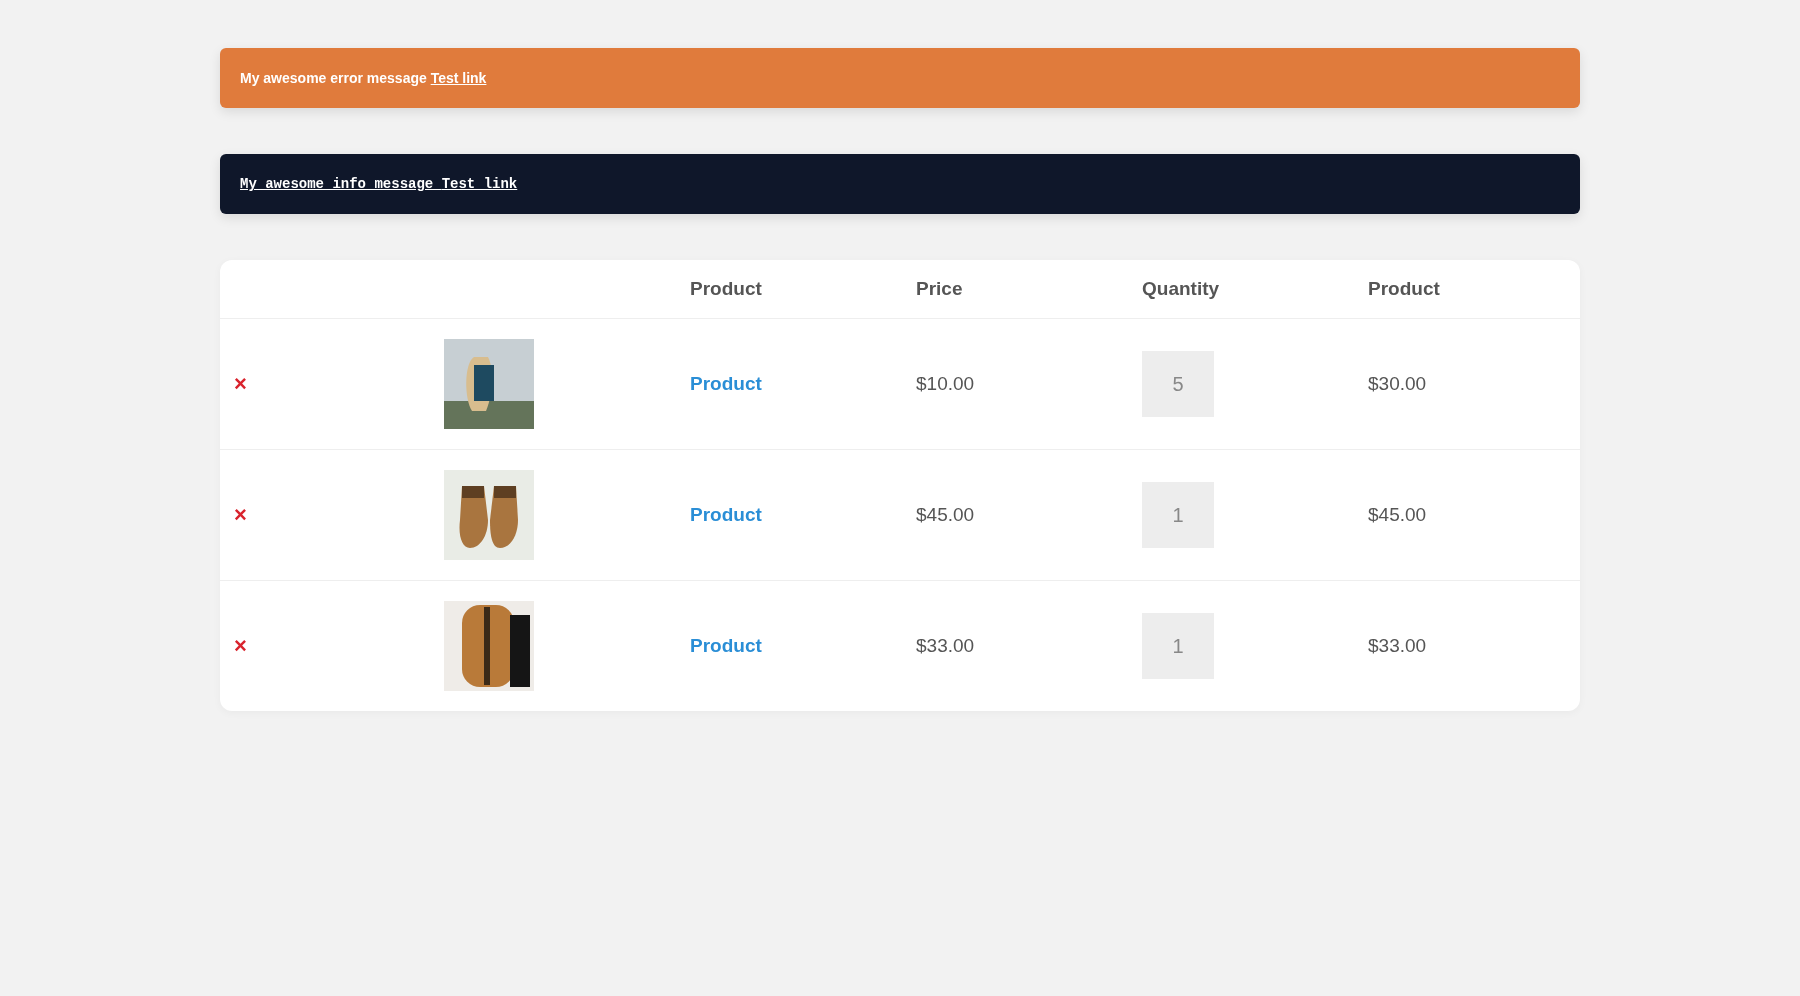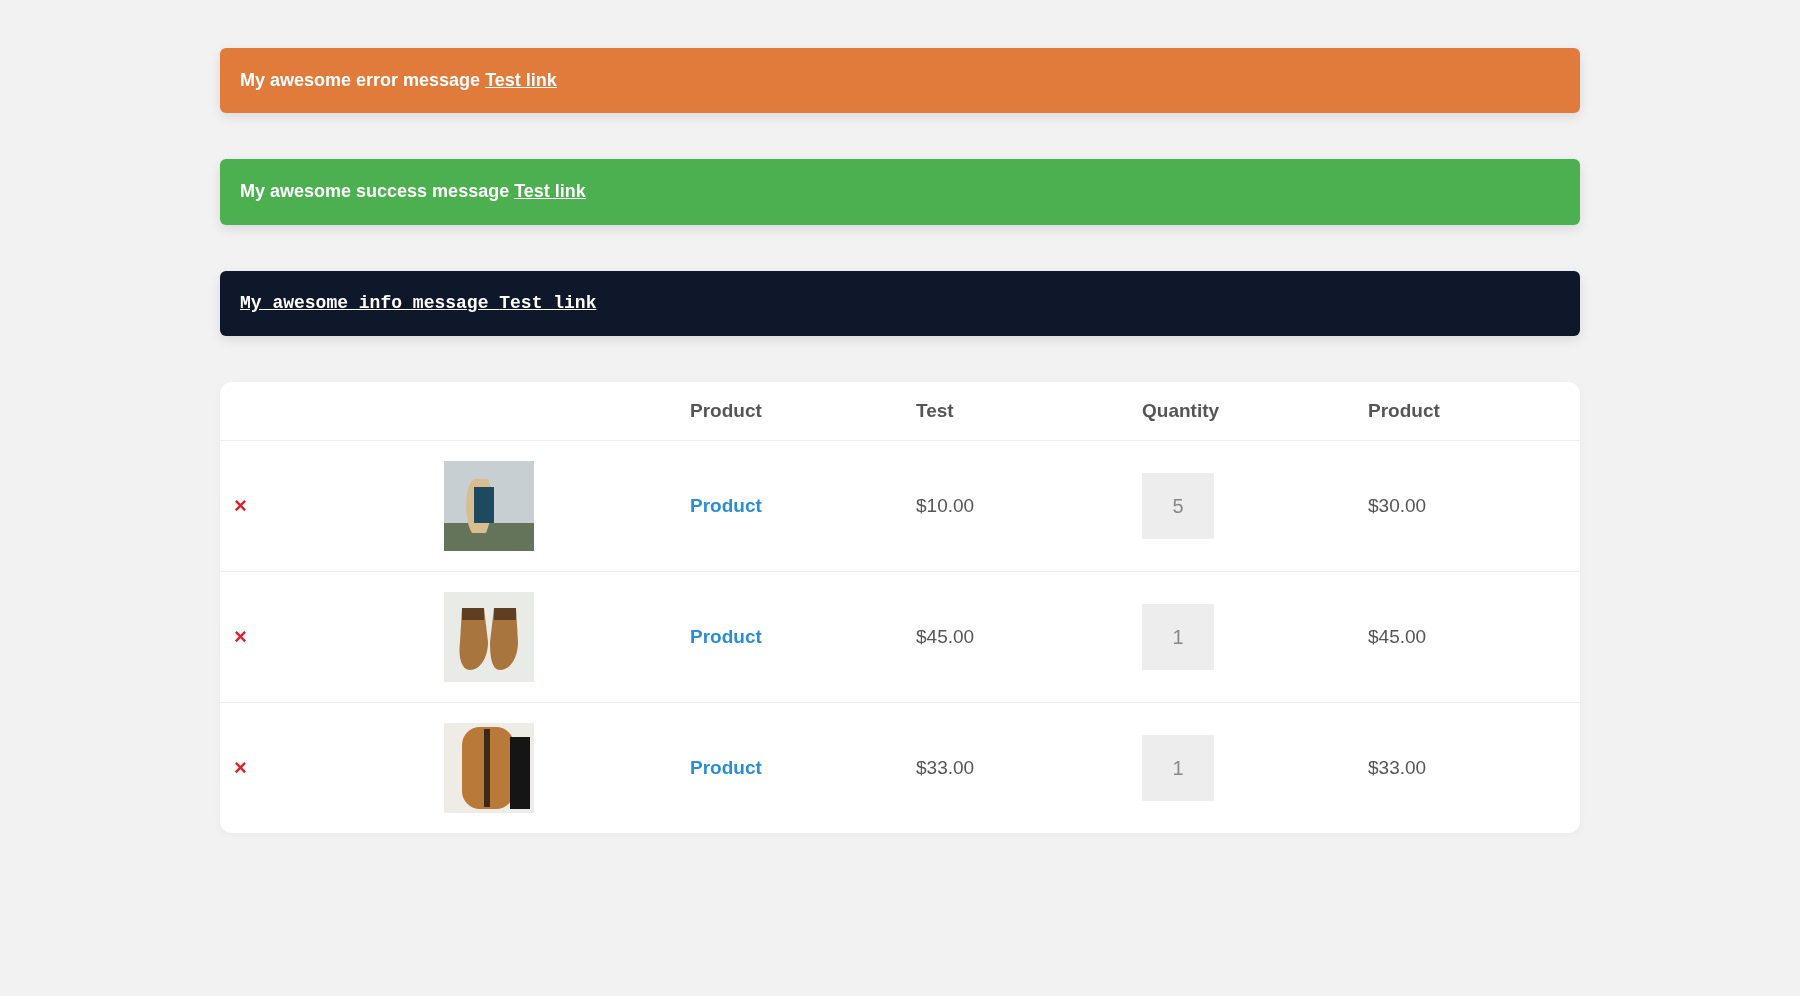--- a/index.html
+++ b/index.html
@@ -12,21 +12,21 @@
   }
   .container {
     width: 1360px;
     margin: 0 auto;
   }
   .notice {
     border-radius: 6px;
     padding: 21px 20px;
     color: #fff;
     font-weight: 700;
-    font-size: 18px;
+    font-size: 14px;
     line-height: 1.3;
     margin-bottom: 46px;
     box-shadow: 0 4px 12px rgba(0,0,0,0.10);
   }
   .notice a { color: #fff; text-decoration: underline; }
   .notice-error   { background: #e07b3c; }
   .notice-success { background: #4caf50; }
   .notice-info    { background: #0f172a; font-family: Liberation Mono, monospace; }
   .notice-info .msg-text,
   .notice-info .msg-link { text-decoration: underline; }
@@ -97,44 +97,41 @@
 </style>
 </head>
 <body>
 
 <div class="container">
 
   <div class="notice notice-error">
     <span class="msg-text">My awesome error message </span><a href="#" class="msg-link">Test link</a>
   </div>
 
-  <div class="notice notice-success">
-    <span class="msg-text">My awesome success message </span><a href="#" class="msg-link">Test link</a>
-  </div>
 
   <div class="notice notice-info">
     <span class="msg-text">My awesome info message </span><a href="#" class="msg-link">Test link</a>
   </div>
 
   <div class="cart">
     <table class="cart-table">
       <colgroup>
         <col class="col-remove">
           <col class="col-thumb">
           <col class="col-product">
         <col class="col-price">
           <col class="col-qty">
           <col class="col-sub">
       </colgroup>
       <thead>
         <tr>
           <th></th>
           <th></th>
           <th>Product</th>
-          <th>Test</th>
+          <th>Price</th>
           <th>Quantity</th>
           <th>Product</th>
         </tr>
       </thead>
       <tbody>
 
         <tr>
           <td>
             <a class="remove-btn">
               <span>×</span>

